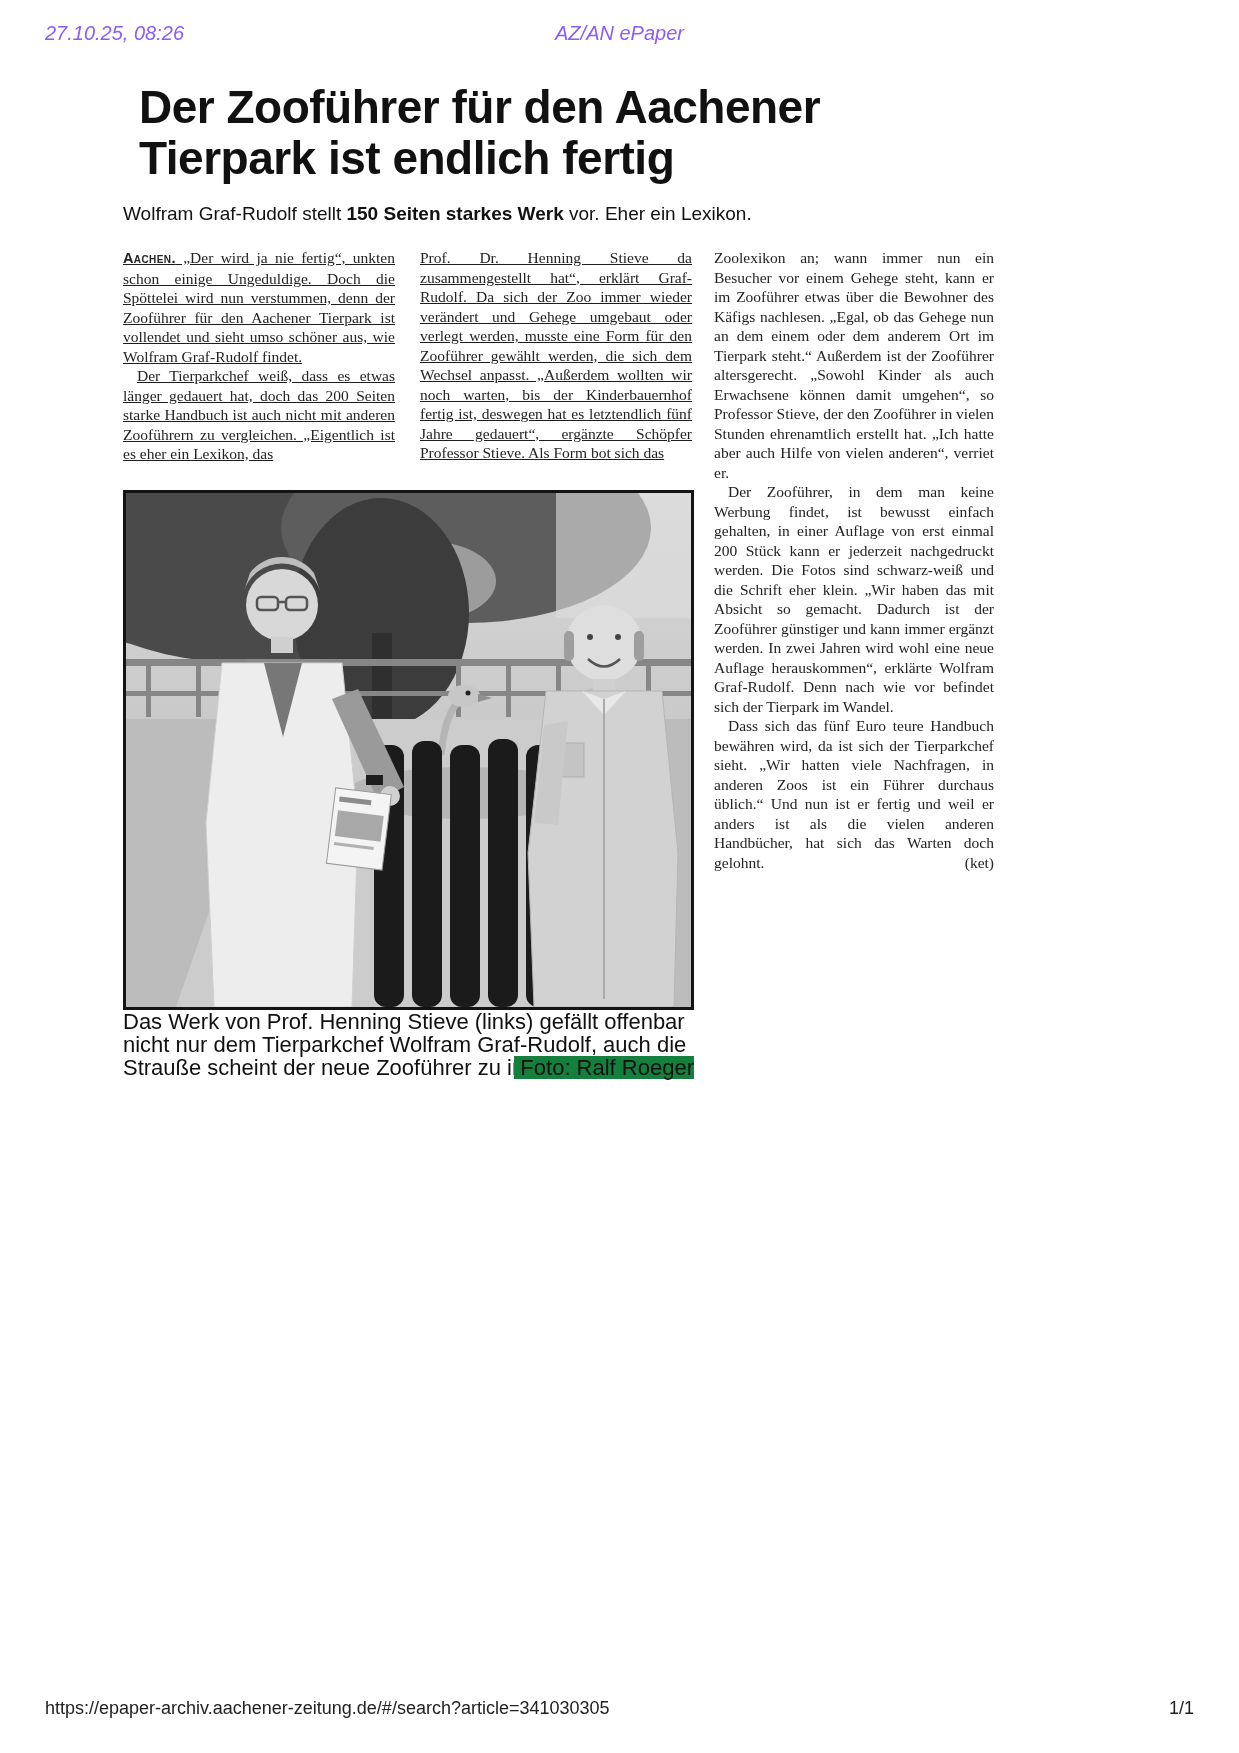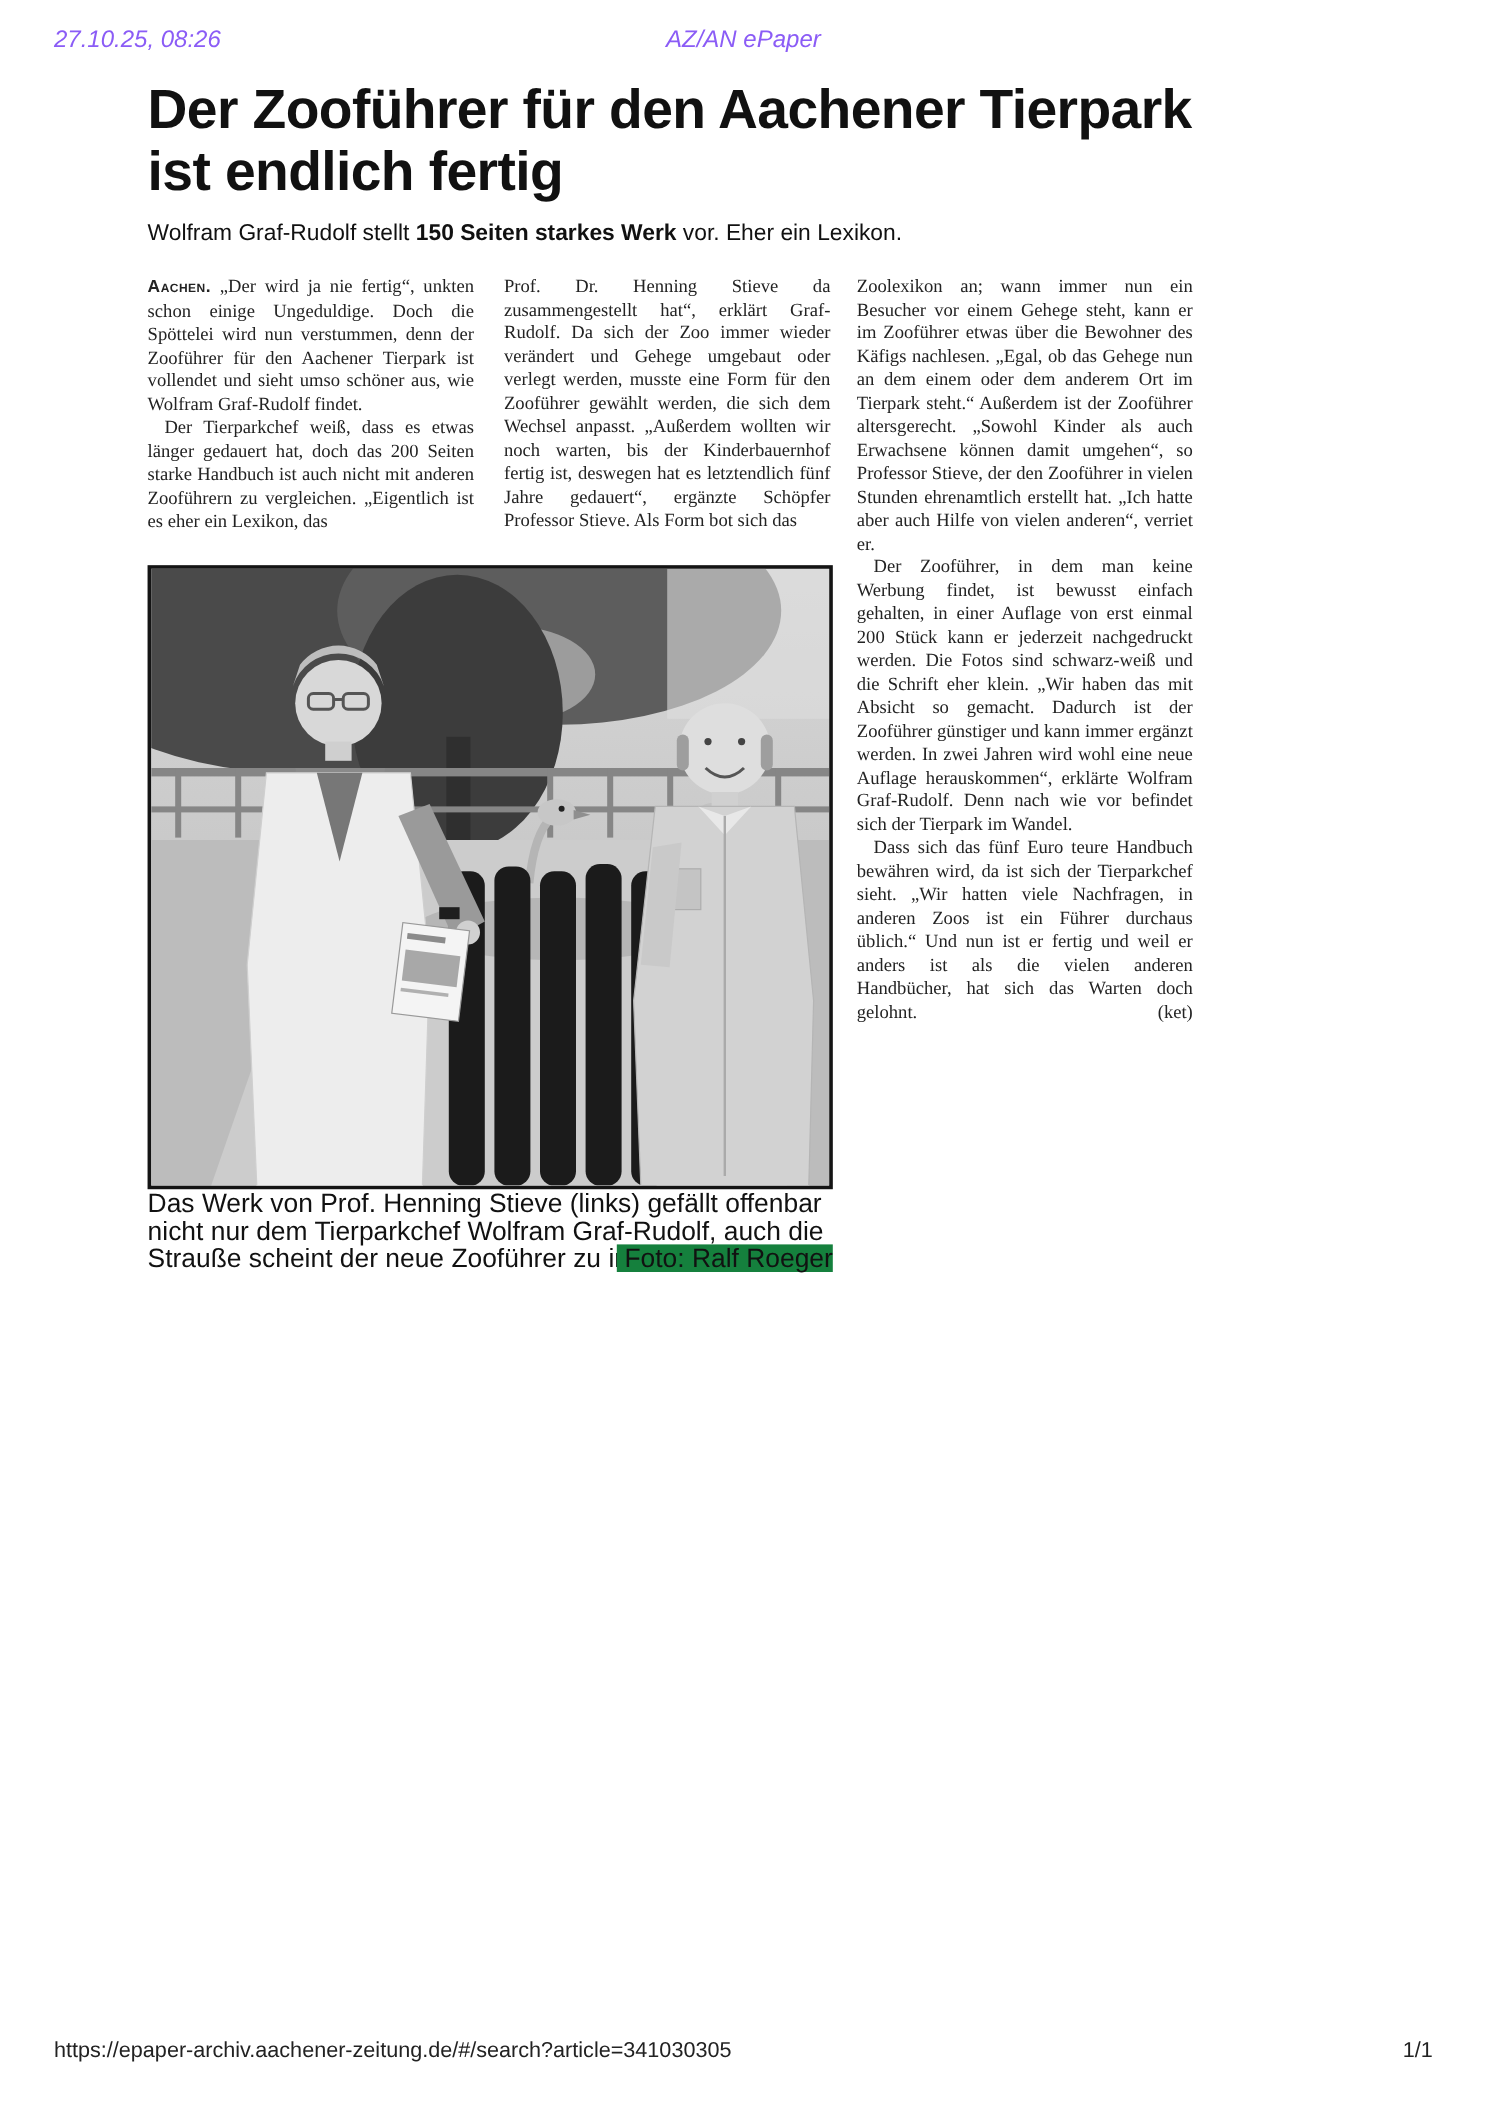--- a/index.html
+++ b/index.html
@@ -6,27 +6,27 @@
   body{width:1239px;height:1753px;position:relative;font-family:"Liberation Sans",sans-serif;color:#1c1c1c;}
 
   
   .pv-header{position:absolute;top:22px;left:45px;right:45px;height:20px;font-size:20px;color:#8b5cf6;font-style:italic;}
   .pv-header .dt{position:absolute;left:0;top:0;}
   .pv-header .ttl{position:absolute;left:0;right:0;top:0;text-align:center;}
   .pv-footer{position:absolute;top:1698px;left:45px;right:45px;display:flex;justify-content:space-between;font-size:18px;color:#222;}
 
   
   .article{position:absolute;left:123px;top:66px;width:871px;}
-  .headline{font-size:46px;line-height:51px;font-weight:bold;letter-spacing:-0.5px;color:#111;margin:0;}
+  .headline{font-size:46px;line-height:51px;font-weight:bold;letter-spacing:-0.5px;color:#111;margin:16px;}
   .subhead{font-size:19px;line-height:28px;margin-top:13px;color:#111;}
   .subhead b{font-weight:bold;}
 
   .cols{display:flex;gap:22px;margin-top:20px;}
   .left-group{width:569px;flex:none;}
-  .text-row{display:flex;gap:25px;}
+  .text-row{display:flex;gap:25px;text-decoration:underline;}
   .col{flex:1;min-width:0;}
   .col3{width:280px;flex:none;}
   .body-text{font-family:"Liberation Serif",serif;font-size:15.5px;line-height:19.5px;text-align:justify;color:#232323;}
   .body-text p{margin:0;}
   .body-text p.indent{text-indent:14px;}
   .lead{font-weight:bold;font-variant:small-caps;letter-spacing:0.4px;font-family:"Liberation Sans",sans-serif;font-size:14.5px;}
   .sig{float:right;}
 
   figure{margin:26px 0 0 0;border:3px solid #141414;width:565px;background:#cfcfcf;}
   figure svg{display:block;}

